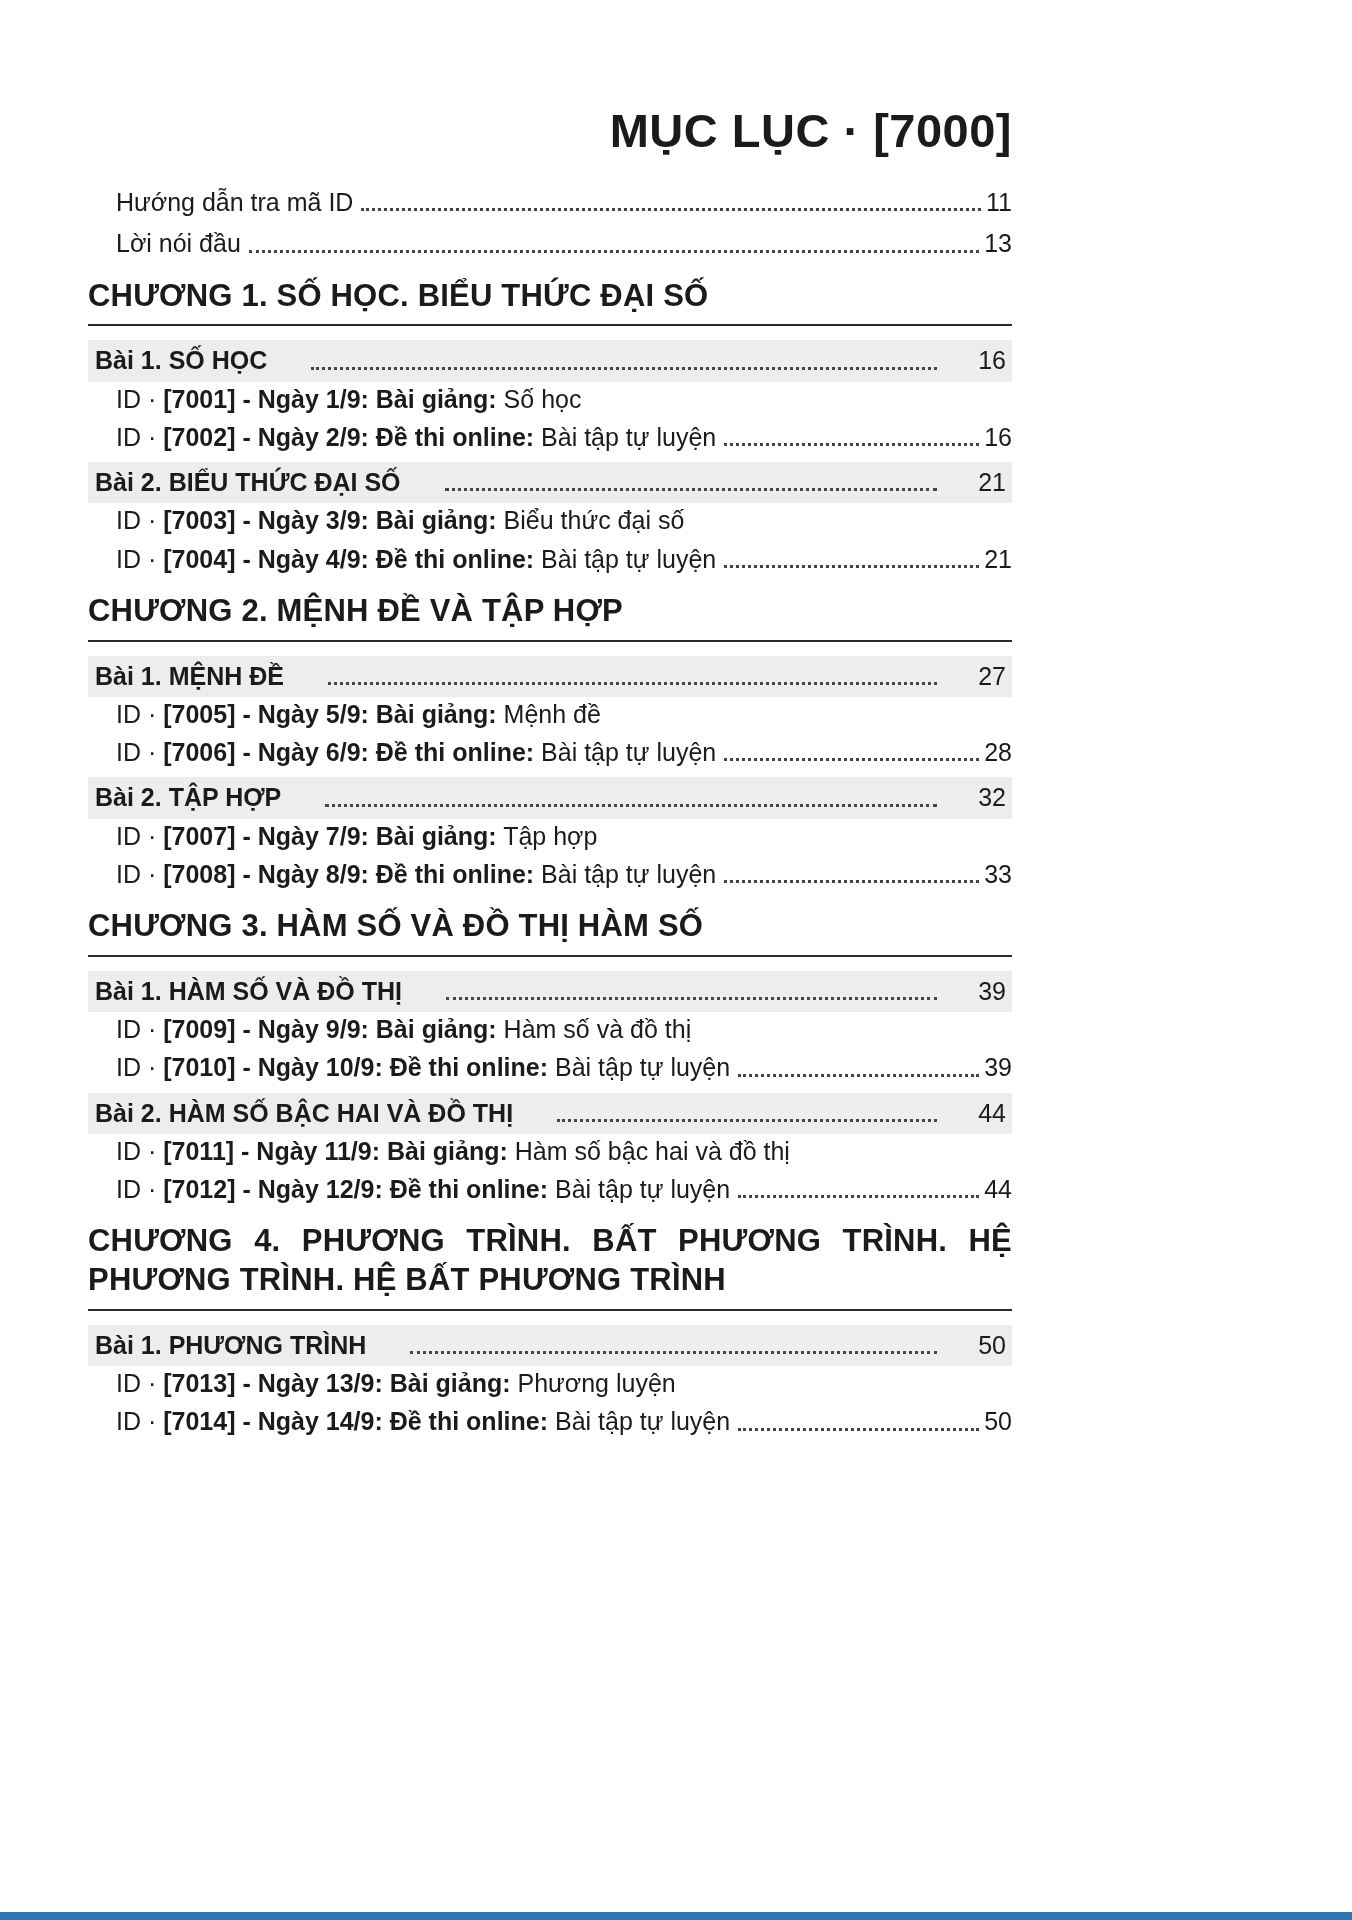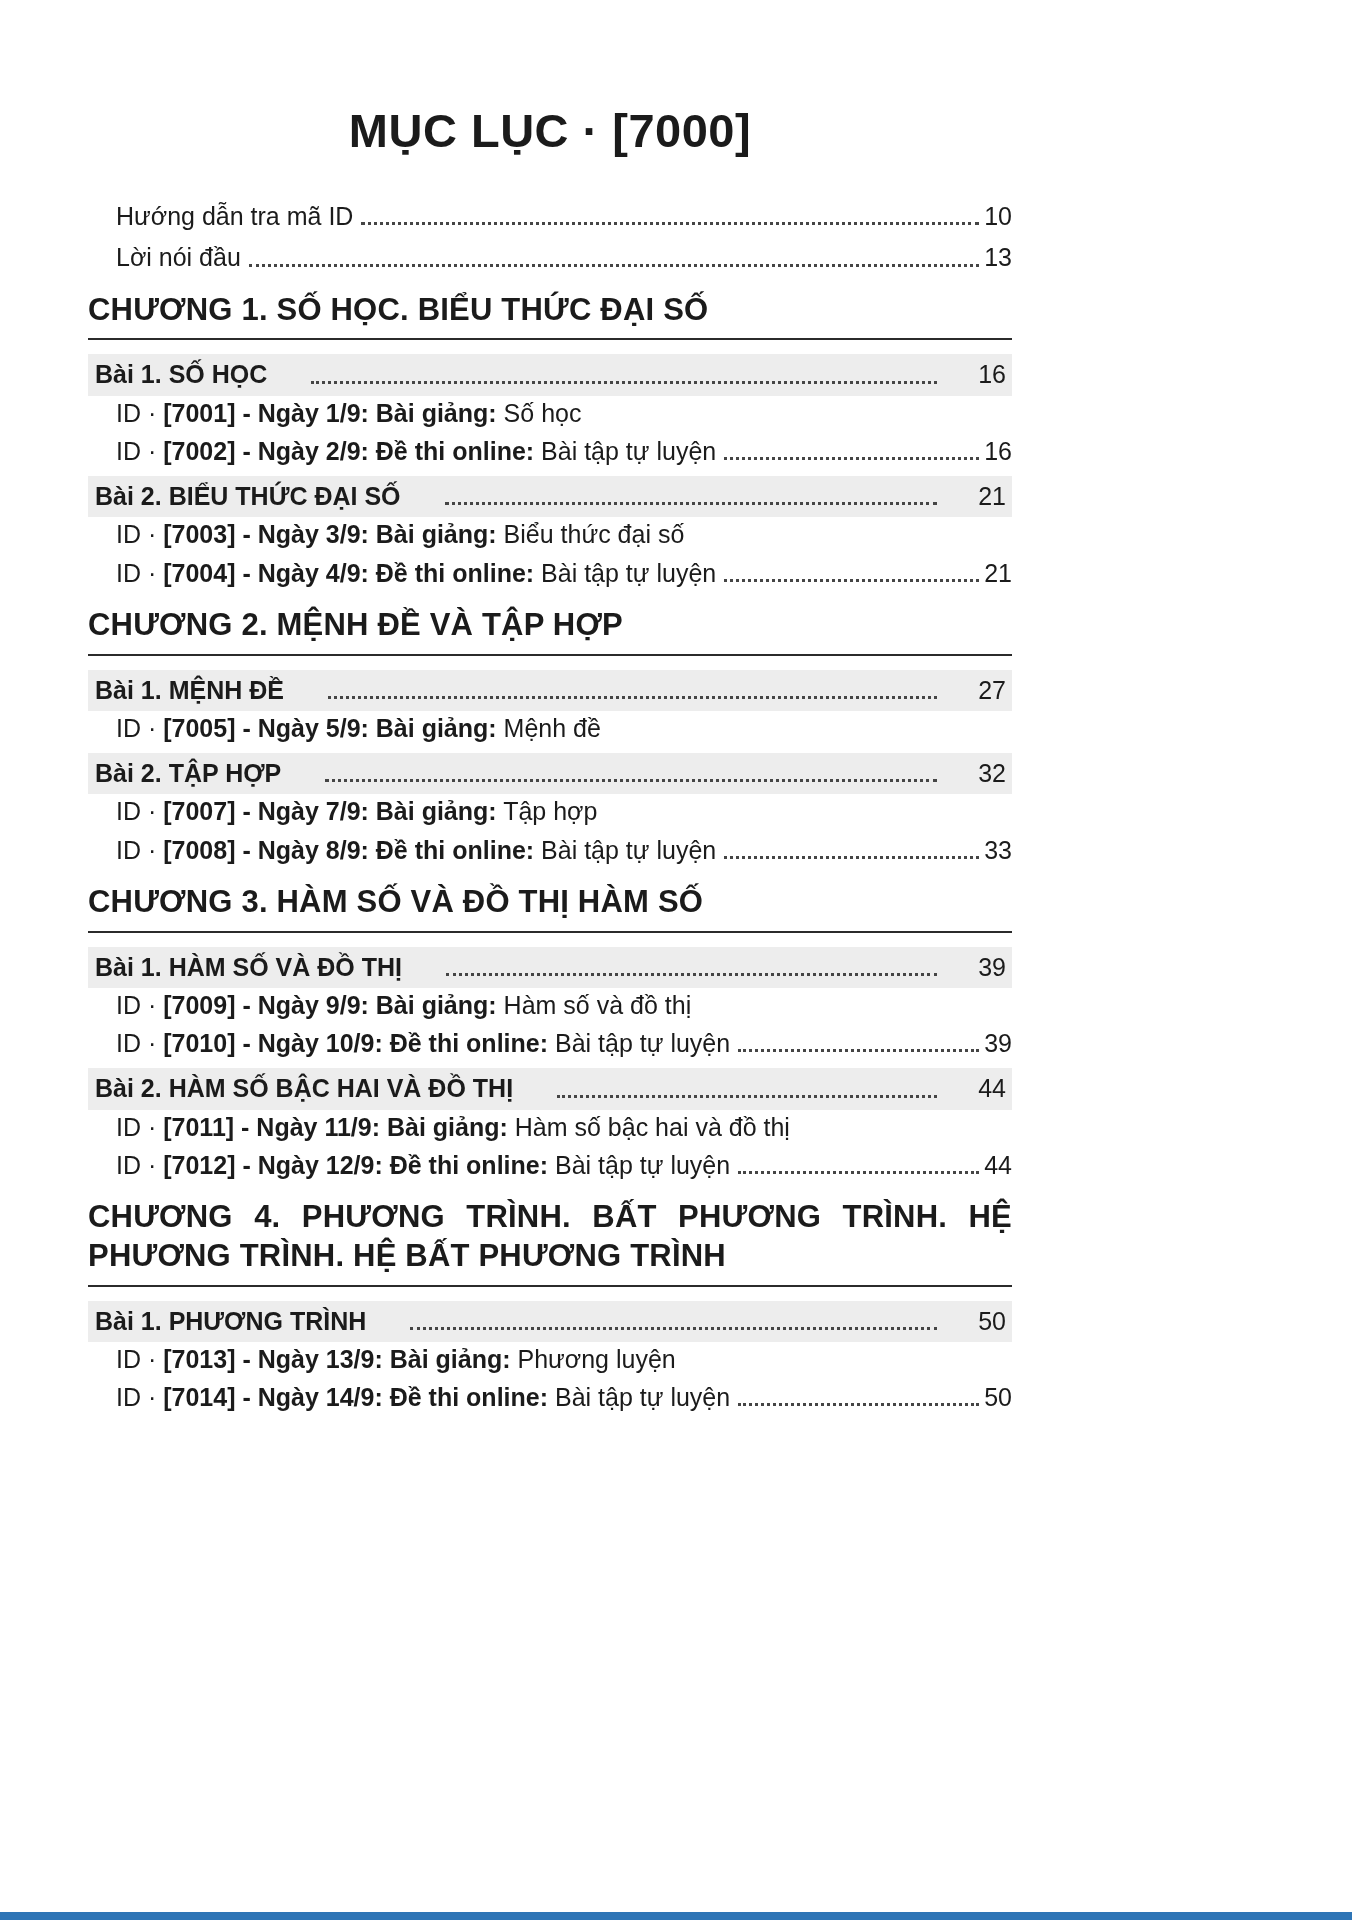--- a/index.html
+++ b/index.html
@@ -11,26 +11,26 @@
     position: relative;
     overflow: hidden;
   }
   .content {
     position: absolute;
     left: 88px;
     top: 0;
     width: 924px;
   }
   .title {
-    text-align: center;
+    text-align: right;
     font-size: 47px;
     font-weight: 700;
     letter-spacing: 0.5px;
     margin-top: 104px;
-    margin-bottom: 38px;
+    margin-bottom: 24px;
     line-height: 1.15;
   }
   .toc-row {
     display: flex;
     align-items: flex-end;
     font-size: 25px;
     line-height: 1.25;
   }
   .front-row { padding: 5px 0 5px 28px; }
   .leader {
@@ -76,21 +76,21 @@
 <body>
 
 <div class="content">
 
   <h1 class="title">MỤC LỤC · [7000]</h1>
 
   <div>
     <div class="toc-row front-row">
       <span class="label">Hướng dẫn tra mã ID</span>
       <span class="leader"></span>
-      <span class="pagenum">10</span>
+      <span class="pagenum">11</span>
     </div>
     <div class="toc-row front-row">
       <span class="label">Lời nói đầu</span>
       <span class="leader"></span>
       <span class="pagenum">13</span>
     </div>
   </div>
 
   <section>
     <h2 class="chapter-title">CHƯƠNG 1. SỐ HỌC. BIỂU THỨC ĐẠI SỐ</h2>
@@ -130,20 +130,25 @@
     <div class="rule"></div>
 
     <div class="toc-row lesson-bar">
       <span class="label">Bài 1. MỆNH ĐỀ</span>
       <span class="leader"></span>
       <span class="pagenum">27</span>
     </div>
     <div class="toc-row id-row">
       <span class="label"><span>ID · </span><span class="id-bold">[7005] - Ngày 5/9: Bài giảng:</span><span> Mệnh đề</span></span>
     </div>
+    <div class="toc-row id-row">
+      <span class="label"><span>ID · </span><span class="id-bold">[7006] - Ngày 6/9: Đề thi online:</span><span> Bài tập tự luyện</span></span>
+      <span class="leader"></span>
+      <span class="pagenum">28</span>
+    </div>
 
     <div class="toc-row lesson-bar">
       <span class="label">Bài 2. TẬP HỢP</span>
       <span class="leader"></span>
       <span class="pagenum">32</span>
     </div>
     <div class="toc-row id-row">
       <span class="label"><span>ID · </span><span class="id-bold">[7007] - Ngày 7/9: Bài giảng:</span><span> Tập hợp</span></span>
     </div>
     <div class="toc-row id-row">

